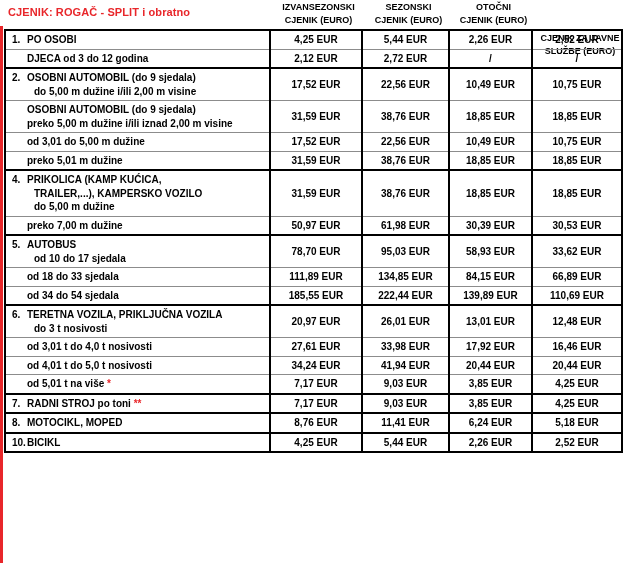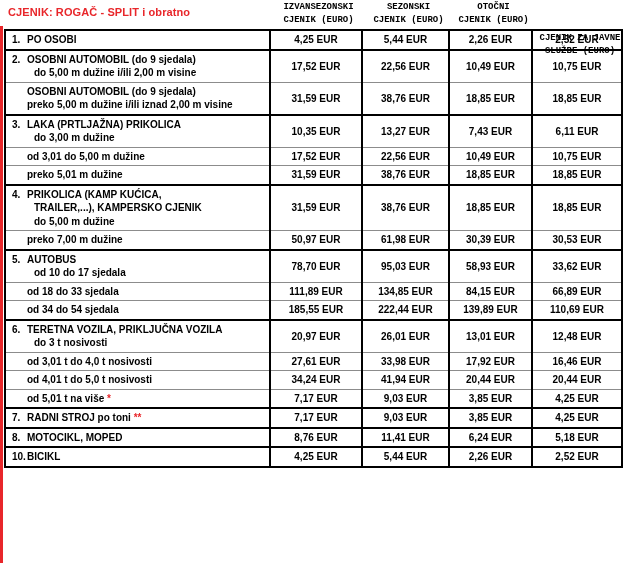--- a/index.html
+++ b/index.html
@@ -51,21 +51,21 @@
   }
   .col-head {
     position: absolute;
     top: 1px;
     font-size: 9px;
     font-weight: bold;
     color: #000;
     text-align: center;
     line-height: 12.5px;
   }
-  .col-head .l1, .col-head .l2 { display: block; white-space: nowrap; font-family: Liberation Mono, monospace; }
+  .col-head .l1, .col-head .l2 { display: block; white-space: nowrap; }
 
   
   table {
     position: absolute;
     left: 4px;
     top: 29px;
     width: 617px;
     border-collapse: collapse;
     table-layout: fixed;
     font-size: 10px;
@@ -145,50 +145,49 @@
     <tbody id="table-body">
         <tr class="sec-start">
           <td class="label">
             <span class="ln"><span class="num">1.</span>PO OSOBI</span>
           </td>
           <td class="price">4,25 EUR</td>
           <td class="price">5,44 EUR</td>
           <td class="price">2,26 EUR</td>
           <td class="price">2,52 EUR</td>
         </tr>
+        <tr class="sub">
+          <td class="label">
+            <span class="ln"><span class="num"></span>DJECA od 3 do 12 godina</span>
+          </td>
+          <td class="price">2,12 EUR</td>
+          <td class="price">2,72 EUR</td>
+          <td class="price">/</td>
+          <td class="price">/</td>
+        </tr>
         <tr class="sec-start">
           <td class="label">
             <span class="ln"><span class="num">2.</span>OSOBNI AUTOMOBIL (do 9 sjedala)</span>
             <span class="ln indent">do 5,00 m dužine i/ili 2,00 m visine</span>
           </td>
           <td class="price">17,52 EUR</td>
           <td class="price">22,56 EUR</td>
           <td class="price">10,49 EUR</td>
           <td class="price">10,75 EUR</td>
         </tr>
         <tr class="sub">
           <td class="label">
             <span class="ln"><span class="num"></span>OSOBNI AUTOMOBIL (do 9 sjedala)</span>
             <span class="ln indent2">preko 5,00 m dužine i/ili iznad 2,00 m visine</span>
           </td>
           <td class="price">31,59 EUR</td>
           <td class="price">38,76 EUR</td>
           <td class="price">18,85 EUR</td>
           <td class="price">18,85 EUR</td>
         </tr>
-        <tr class="sec-start">
-          <td class="label">
-            <span class="ln"><span class="num">3.</span>LAKA (PRTLJAŽNA) PRIKOLICA</span>
-            <span class="ln indent">do 3,00 m dužine</span>
-          </td>
-          <td class="price">10,35 EUR</td>
-          <td class="price">13,27 EUR</td>
-          <td class="price">7,43 EUR</td>
-          <td class="price">6,11 EUR</td>
-        </tr>
         <tr class="sub">
           <td class="label">
             <span class="ln"><span class="num"></span>od 3,01 do 5,00 m dužine</span>
           </td>
           <td class="price">17,52 EUR</td>
           <td class="price">22,56 EUR</td>
           <td class="price">10,49 EUR</td>
           <td class="price">10,75 EUR</td>
         </tr>
         <tr class="sub">
@@ -196,21 +195,21 @@
             <span class="ln"><span class="num"></span>preko 5,01 m dužine</span>
           </td>
           <td class="price">31,59 EUR</td>
           <td class="price">38,76 EUR</td>
           <td class="price">18,85 EUR</td>
           <td class="price">18,85 EUR</td>
         </tr>
         <tr class="sec-start">
           <td class="label">
             <span class="ln"><span class="num">4.</span>PRIKOLICA  (KAMP KUĆICA,</span>
-            <span class="ln indent">TRAILER,...), KAMPERSKO CJENIK</span>
+            <span class="ln indent">TRAILER,...), KAMPERSKO VOZILO</span>
             <span class="ln indent">do 5,00 m dužine</span>
           </td>
           <td class="price">31,59 EUR</td>
           <td class="price">38,76 EUR</td>
           <td class="price">18,85 EUR</td>
           <td class="price">18,85 EUR</td>
         </tr>
         <tr class="sub">
           <td class="label">
             <span class="ln"><span class="num"></span>preko 7,00 m dužine</span>

